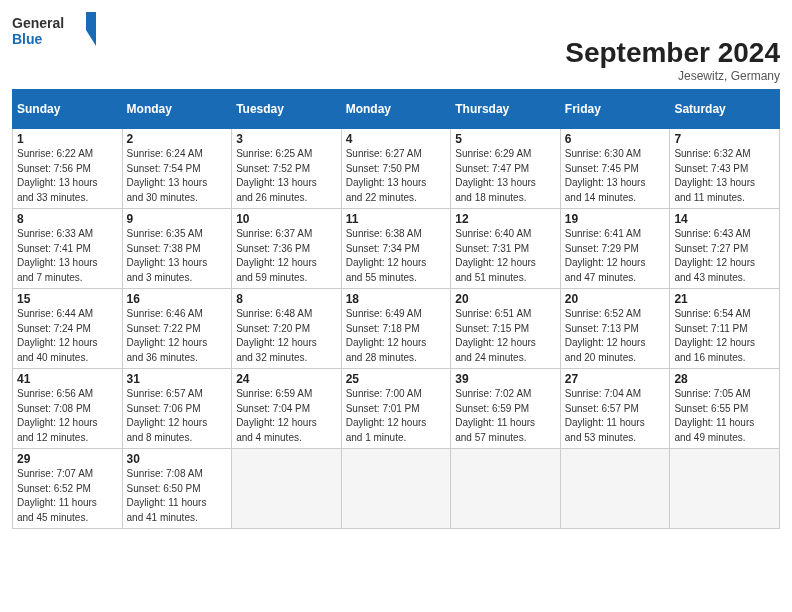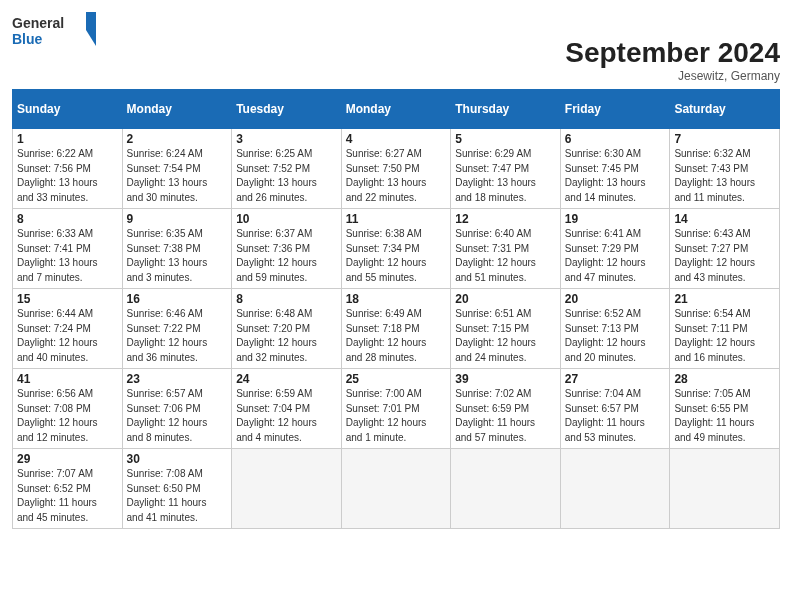--- a/index.html
+++ b/index.html
@@ -209,21 +209,21 @@
           <div class="day-info">Sunrise: 6:54 AM<br>Sunset: 7:11 PM<br>Daylight: 12 hours<br>and 16 minutes.</div>
         </td>
       </tr>
 
       <tr class="week-row">
         <td>
           <span class="day-num">41</span>
           <div class="day-info">Sunrise: 6:56 AM<br>Sunset: 7:08 PM<br>Daylight: 12 hours<br>and 12 minutes.</div>
         </td>
         <td>
-          <span class="day-num">23</span>
+          <span class="day-num">31</span>
           <div class="day-info">Sunrise: 6:57 AM<br>Sunset: 7:06 PM<br>Daylight: 12 hours<br>and 8 minutes.</div>
         </td>
         <td>
           <span class="day-num">24</span>
           <div class="day-info">Sunrise: 6:59 AM<br>Sunset: 7:04 PM<br>Daylight: 12 hours<br>and 4 minutes.</div>
         </td>
         <td>
           <span class="day-num">25</span>
           <div class="day-info">Sunrise: 7:00 AM<br>Sunset: 7:01 PM<br>Daylight: 12 hours<br>and 1 minute.</div>
         </td>

